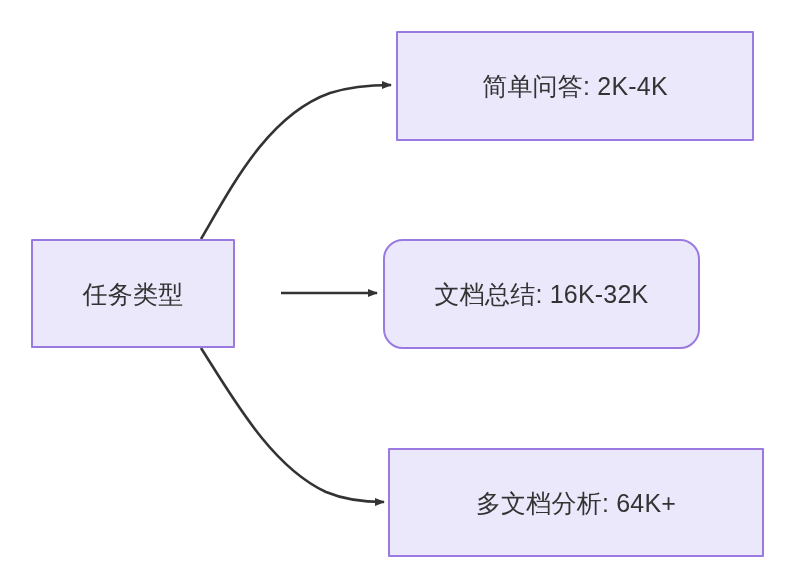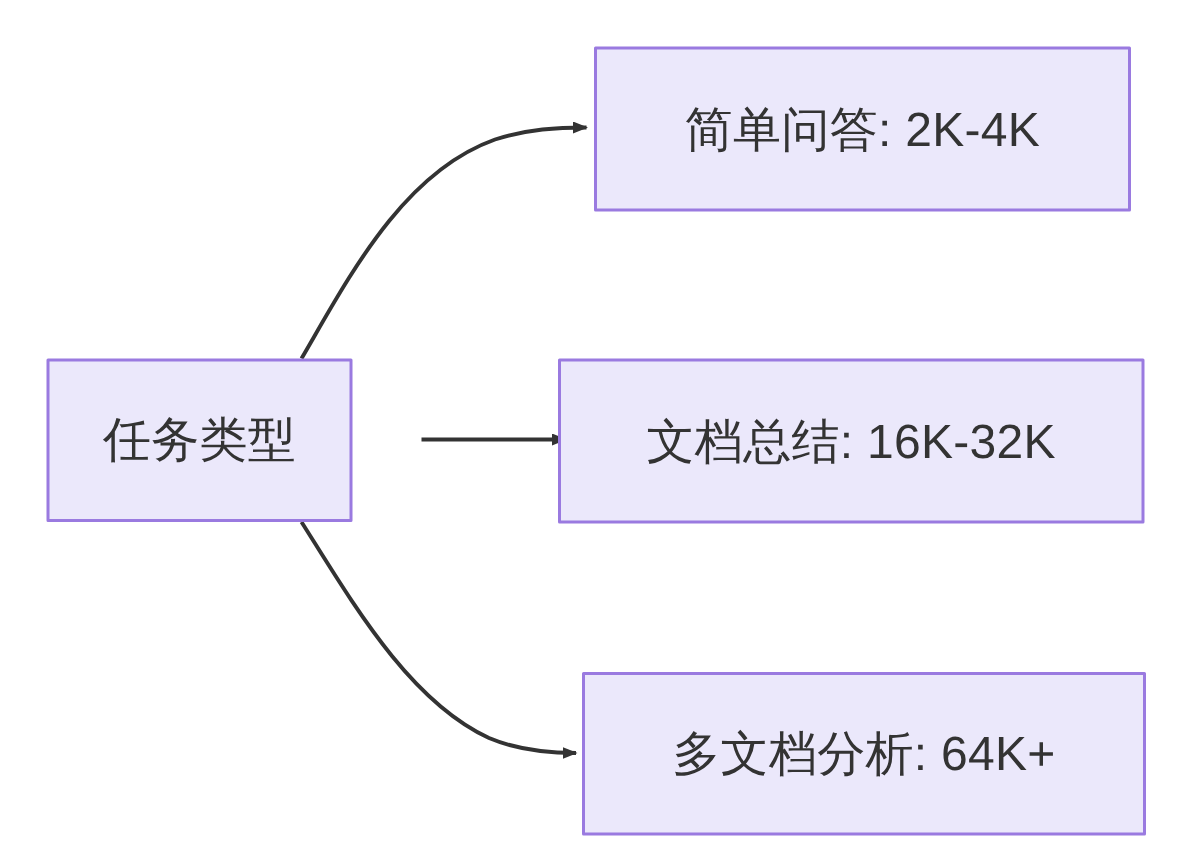--- a/index.html
+++ b/index.html
@@ -28,21 +28,21 @@
     box-sizing: border-box;
     display: flex;
     align-items: center;
     justify-content: center;
     background: #ebe8fb;
     border: 2px solid #9a7ae0;
     border-radius: 1px;
   }
   .node-label {
     color: #333333;
-    font-size: 32px;
+    font-size: 25px;
     line-height: 1.2;
     letter-spacing: 0.2px;
     white-space: nowrap;
     text-align: right;
   }
   
   #node-root {
     left: 31px;
     top: 239px;
     width: 204px;
@@ -50,24 +50,25 @@
   }
   
   #node-simple-qa {
     left: 396px;
     top: 31px;
     width: 358px;
     height: 110px;
   }
   
   #node-doc-summary {
-    left: 372px;
+    left: 383px;
     top: 239px;
-    width: 391px;
+    width: 317px;
     height: 110px;
+    border-radius: 20px;
   }
   
   #node-multi-doc {
     left: 388px;
     top: 448px;
     width: 376px;
     height: 109px;
   }
 </style>
 </head>

